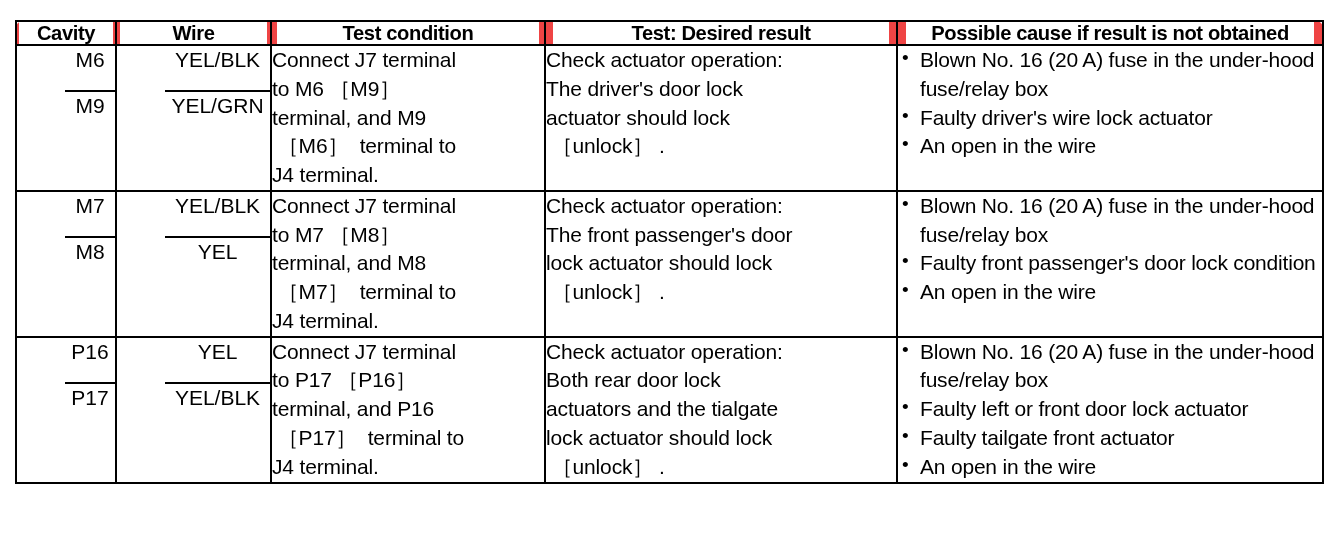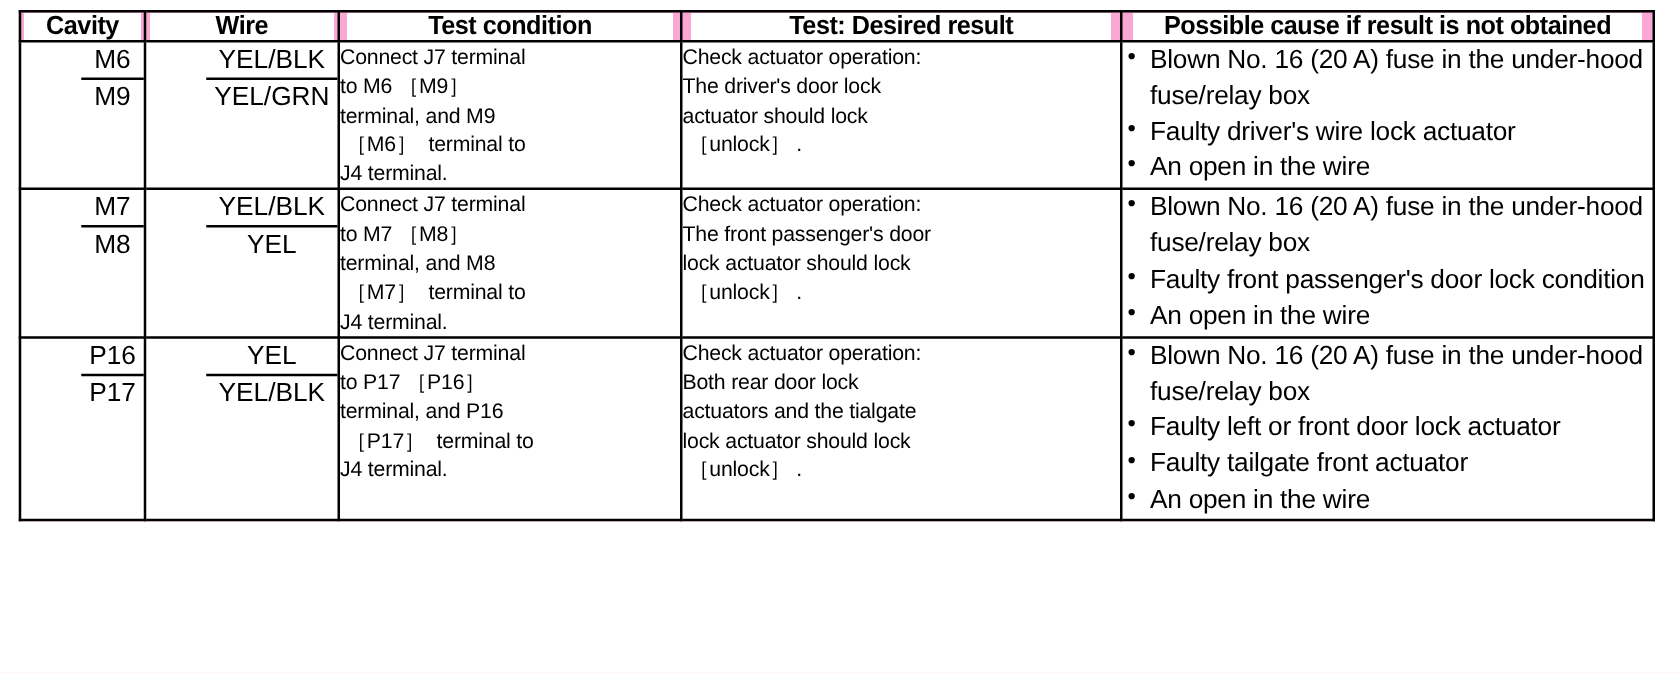--- a/index.html
+++ b/index.html
@@ -20,25 +20,26 @@
     position: absolute;
     left: 0; top: 0;
     width: 1344px;
     height: 538px;
     background: #ffffff;
   }
 
   table.spec {
     position: absolute;
     left: 15px;
-    top: 8px;
+    top: 20px;
     width: 1297px;
     border-collapse: collapse;
     table-layout: fixed;
-    background: #f9a8d4;
+    background: #ef4444;
+    border-radius: 10px;
   }
 
   table.spec td, table.spec th {
     border: 2px solid #000;
     padding: 0;
     vertical-align: top;
     background: #fff;
   }
 
   
@@ -60,32 +61,32 @@
 
   
   td.stack {
     padding: 0;
     vertical-align: top;
   }
   td.stack .sub {
     text-align: center;
     font-size: 21px;
     line-height: 1.0;
-    padding: 3px 2px 4px 2px;
+    padding: 3px 2px 20px 2px;
     border-bottom: 2px solid #000;
     white-space: nowrap;
     margin-left: 48px;
   }
   td.stack .sub:last-child {
     border-bottom: none;
   }
 
   
   td.prose {
-    font-size: 17px;
+    font-size: 21px;
     line-height: 1.37;
     padding: 3px 6px 6px 8px;
     white-space: pre-wrap;
     letter-spacing: -0.15px;
   }
 
   
   td.causes {
     font-size: 21px;
     line-height: 1.37;

